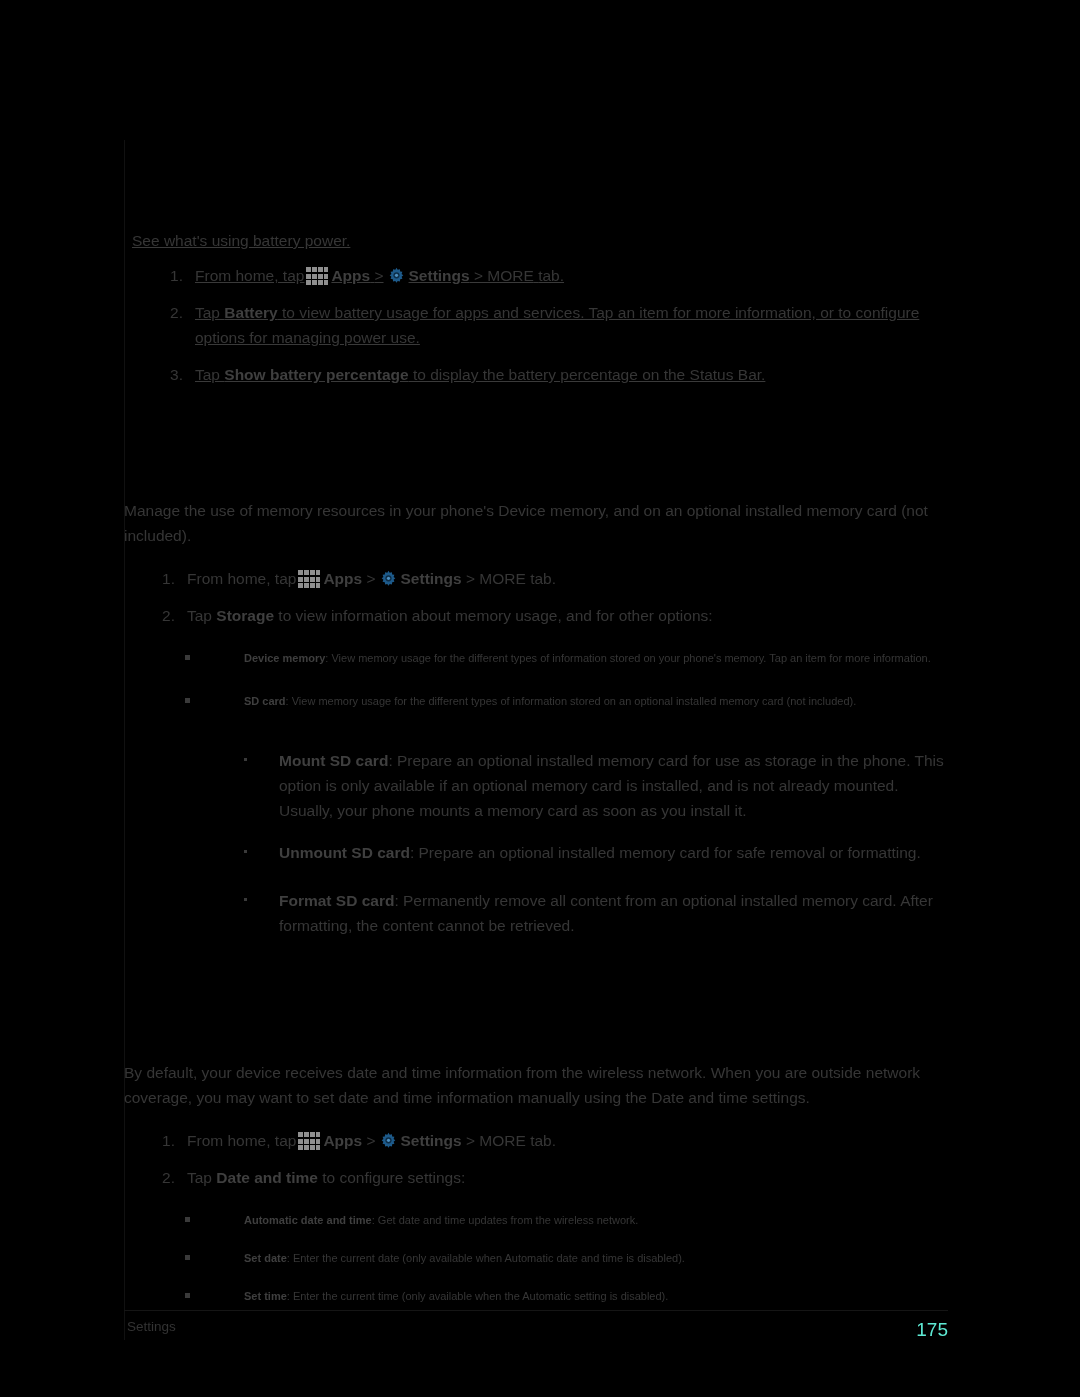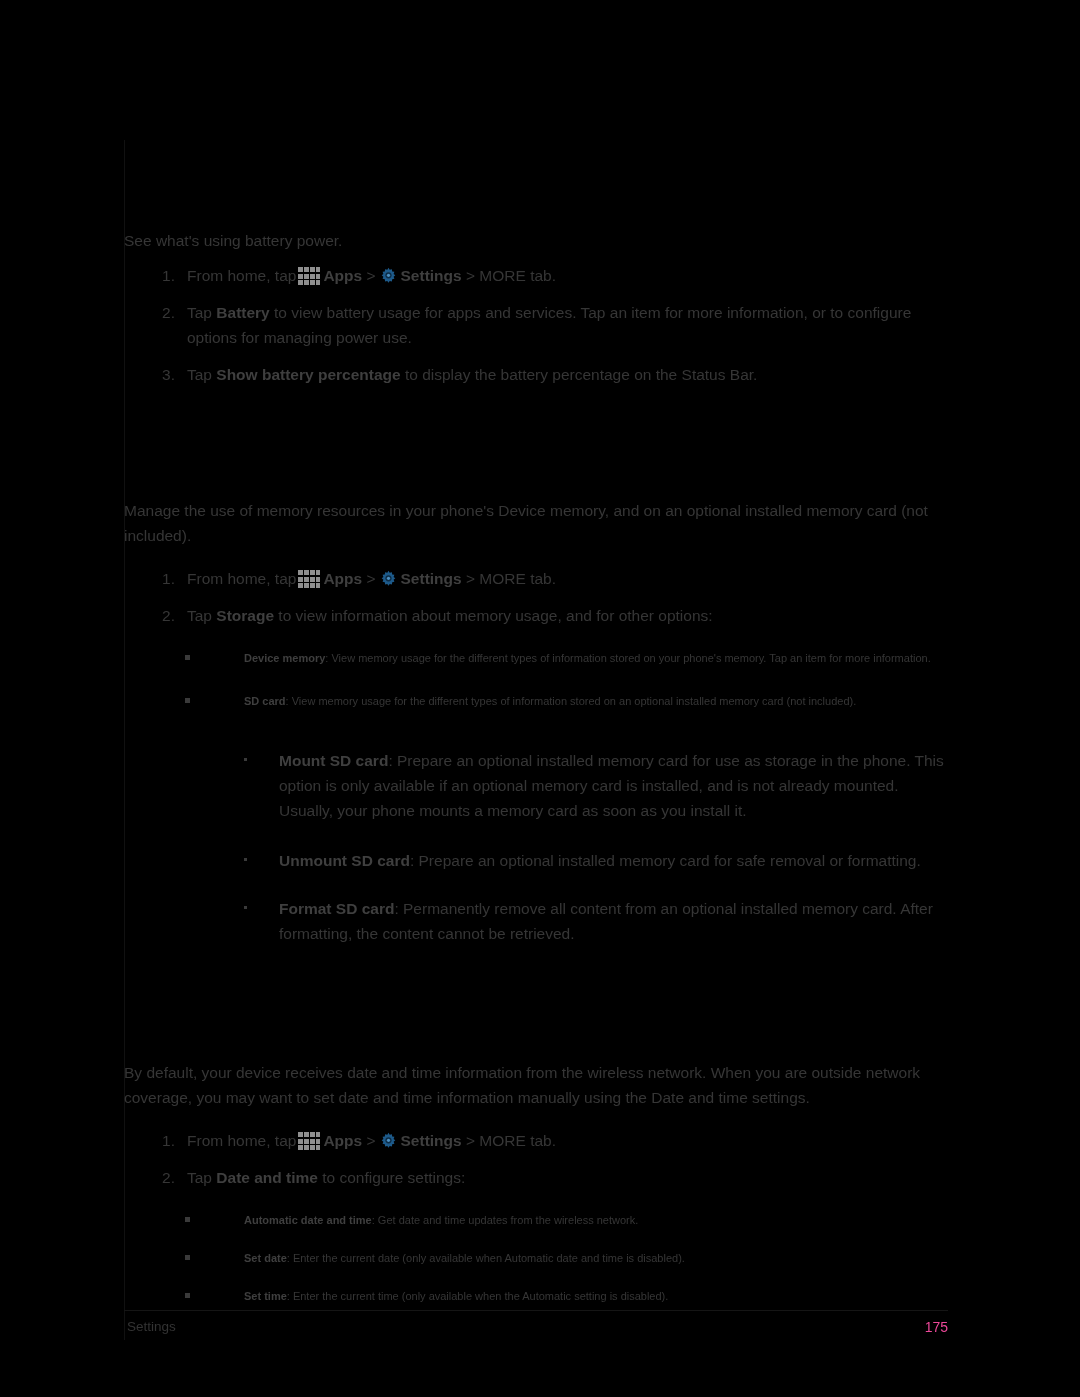--- a/index.html
+++ b/index.html
@@ -142,32 +142,32 @@
     position: absolute;
     left: 3px;
     top: 8px;
     font-size: 13.5px;
     color: #333;
   }
   .footer .pageno {
     position: absolute;
     right: 0px;
     top: 8px;
-    font-size: 14px;
-    color: #ec4899;
+    font-size: 19px;
+    color: #5eead4;
   }
   .content-frame {
     position: absolute;
     left: 124px;
     top: 140px;
     width: 824px;
     height: 1200px;
     border-left: 1px solid #111;
   }
-  .sec-battery { position: absolute; left: 0; top: 88px; width: 824px; }
+  .sec-battery { position: absolute; left: 8px; top: 88px; width: 824px; text-decoration: underline; }
   .sec-storage { position: absolute; left: 0; top: 358px; width: 824px; }
   .sec-datetime { position: absolute; left: 0; top: 920px; width: 824px; }
 </style>
 </head>
 <body>
 
 <div class="content-frame"></div>
 
 <div class="page">
 
@@ -253,21 +253,21 @@
         <span class="sq"></span>
         <span class="bold">Device memory</span><span>: View memory usage for the different types of information stored on your phone's memory. Tap an item for more information.</span>
       </li>
       <li class="sub-item" style="margin-bottom:34px;">
         <span class="sq"></span>
         <span class="bold">SD card</span><span>: View memory usage for the different types of information stored on an optional installed memory card (not included).</span>
       </li>
     </ul>
 
     <ul class="sub-sub-list">
-      <li class="subsub-item" style="margin-bottom:25px;">
+      <li class="subsub-item" style="margin-bottom:17px;">
         <span class="dot"></span>
         <span class="bold">Mount SD card</span><span>: Prepare an optional installed memory card for use as storage in the phone. This option is only available if an optional memory card is installed, and is not already mounted. Usually, your phone mounts a memory card as soon as you install it.</span>
       </li>
       <li class="subsub-item" style="margin-bottom:23px;">
         <span class="dot"></span>
         <span class="bold">Unmount SD card</span><span>: Prepare an optional installed memory card for safe removal or formatting.</span>
       </li>
       <li class="subsub-item">
         <span class="dot"></span>
         <span class="bold">Format SD card</span><span>: Permanently remove all content from an optional installed memory card. After formatting, the content cannot be retrieved.</span>

